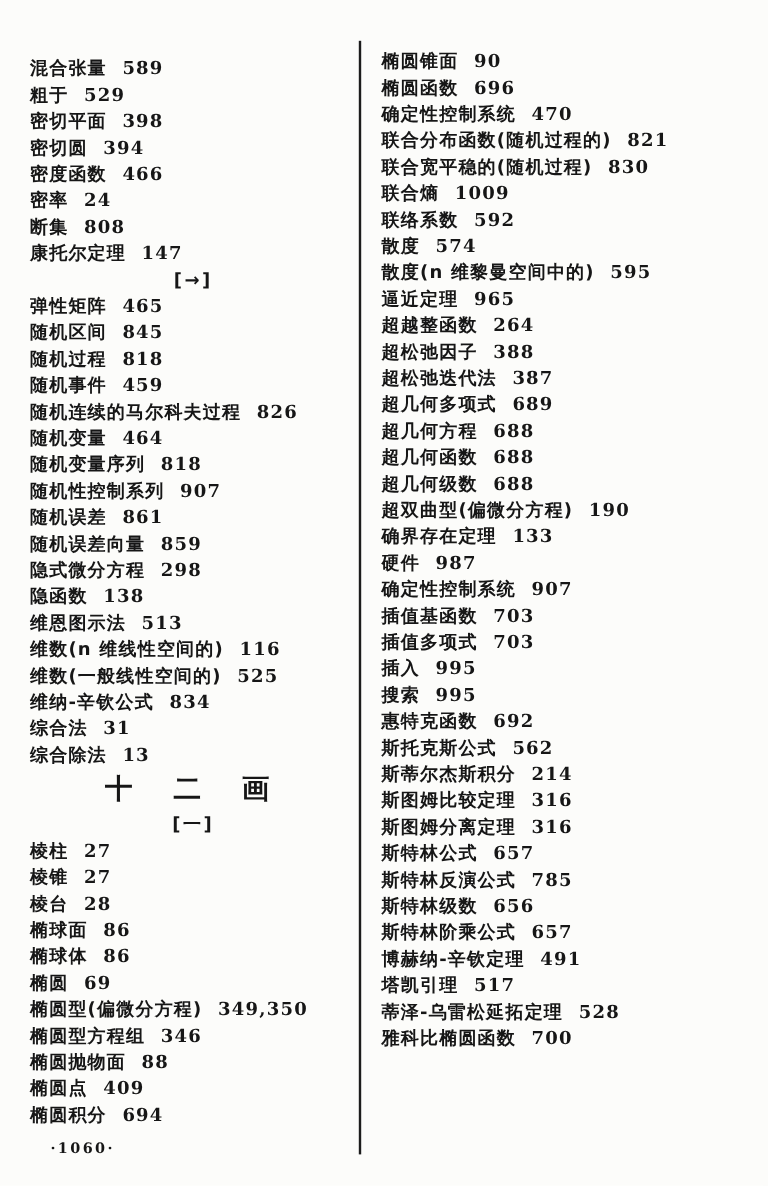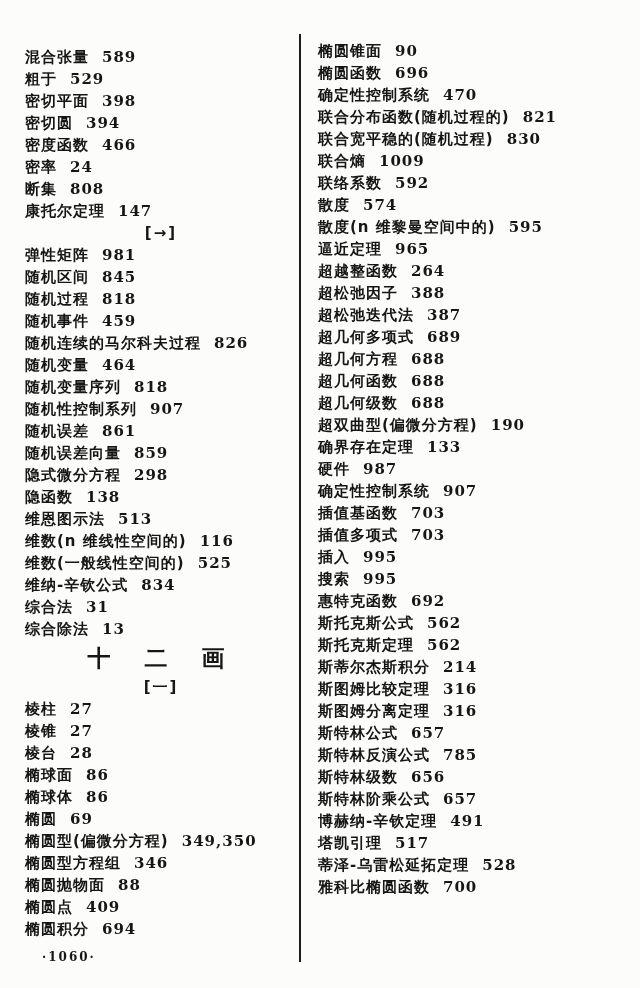--- a/index.html
+++ b/index.html
@@ -105,21 +105,21 @@
 
       <div class="row row-entry">
         <span class="term">康托尔定理</span><span class="num">147</span>
       </div>
 
       <div class="row row-marker">
         <span class="term">[→]</span>
       </div>
 
       <div class="row row-entry">
-        <span class="term">弹性矩阵</span><span class="num">981</span>
+        <span class="term">弹性矩阵</span><span class="num">465</span>
       </div>
 
       <div class="row row-entry">
         <span class="term">随机区间</span><span class="num">845</span>
       </div>
 
       <div class="row row-entry">
         <span class="term">随机过程</span><span class="num">818</span>
       </div>
 
@@ -341,23 +341,20 @@
 
 
       <div class="row row-entry">
         <span class="term">惠特克函数</span><span class="num">692</span>
       </div>
 
       <div class="row row-entry">
         <span class="term">斯托克斯公式</span><span class="num">562</span>
       </div>
 
-      <div class="row row-entry">
-        <span class="term">斯托克斯定理</span><span class="num">562</span>
-      </div>
 
       <div class="row row-entry">
         <span class="term">斯蒂尔杰斯积分</span><span class="num">214</span>
       </div>
 
       <div class="row row-entry">
         <span class="term">斯图姆比较定理</span><span class="num">316</span>
       </div>
 
       <div class="row row-entry">

